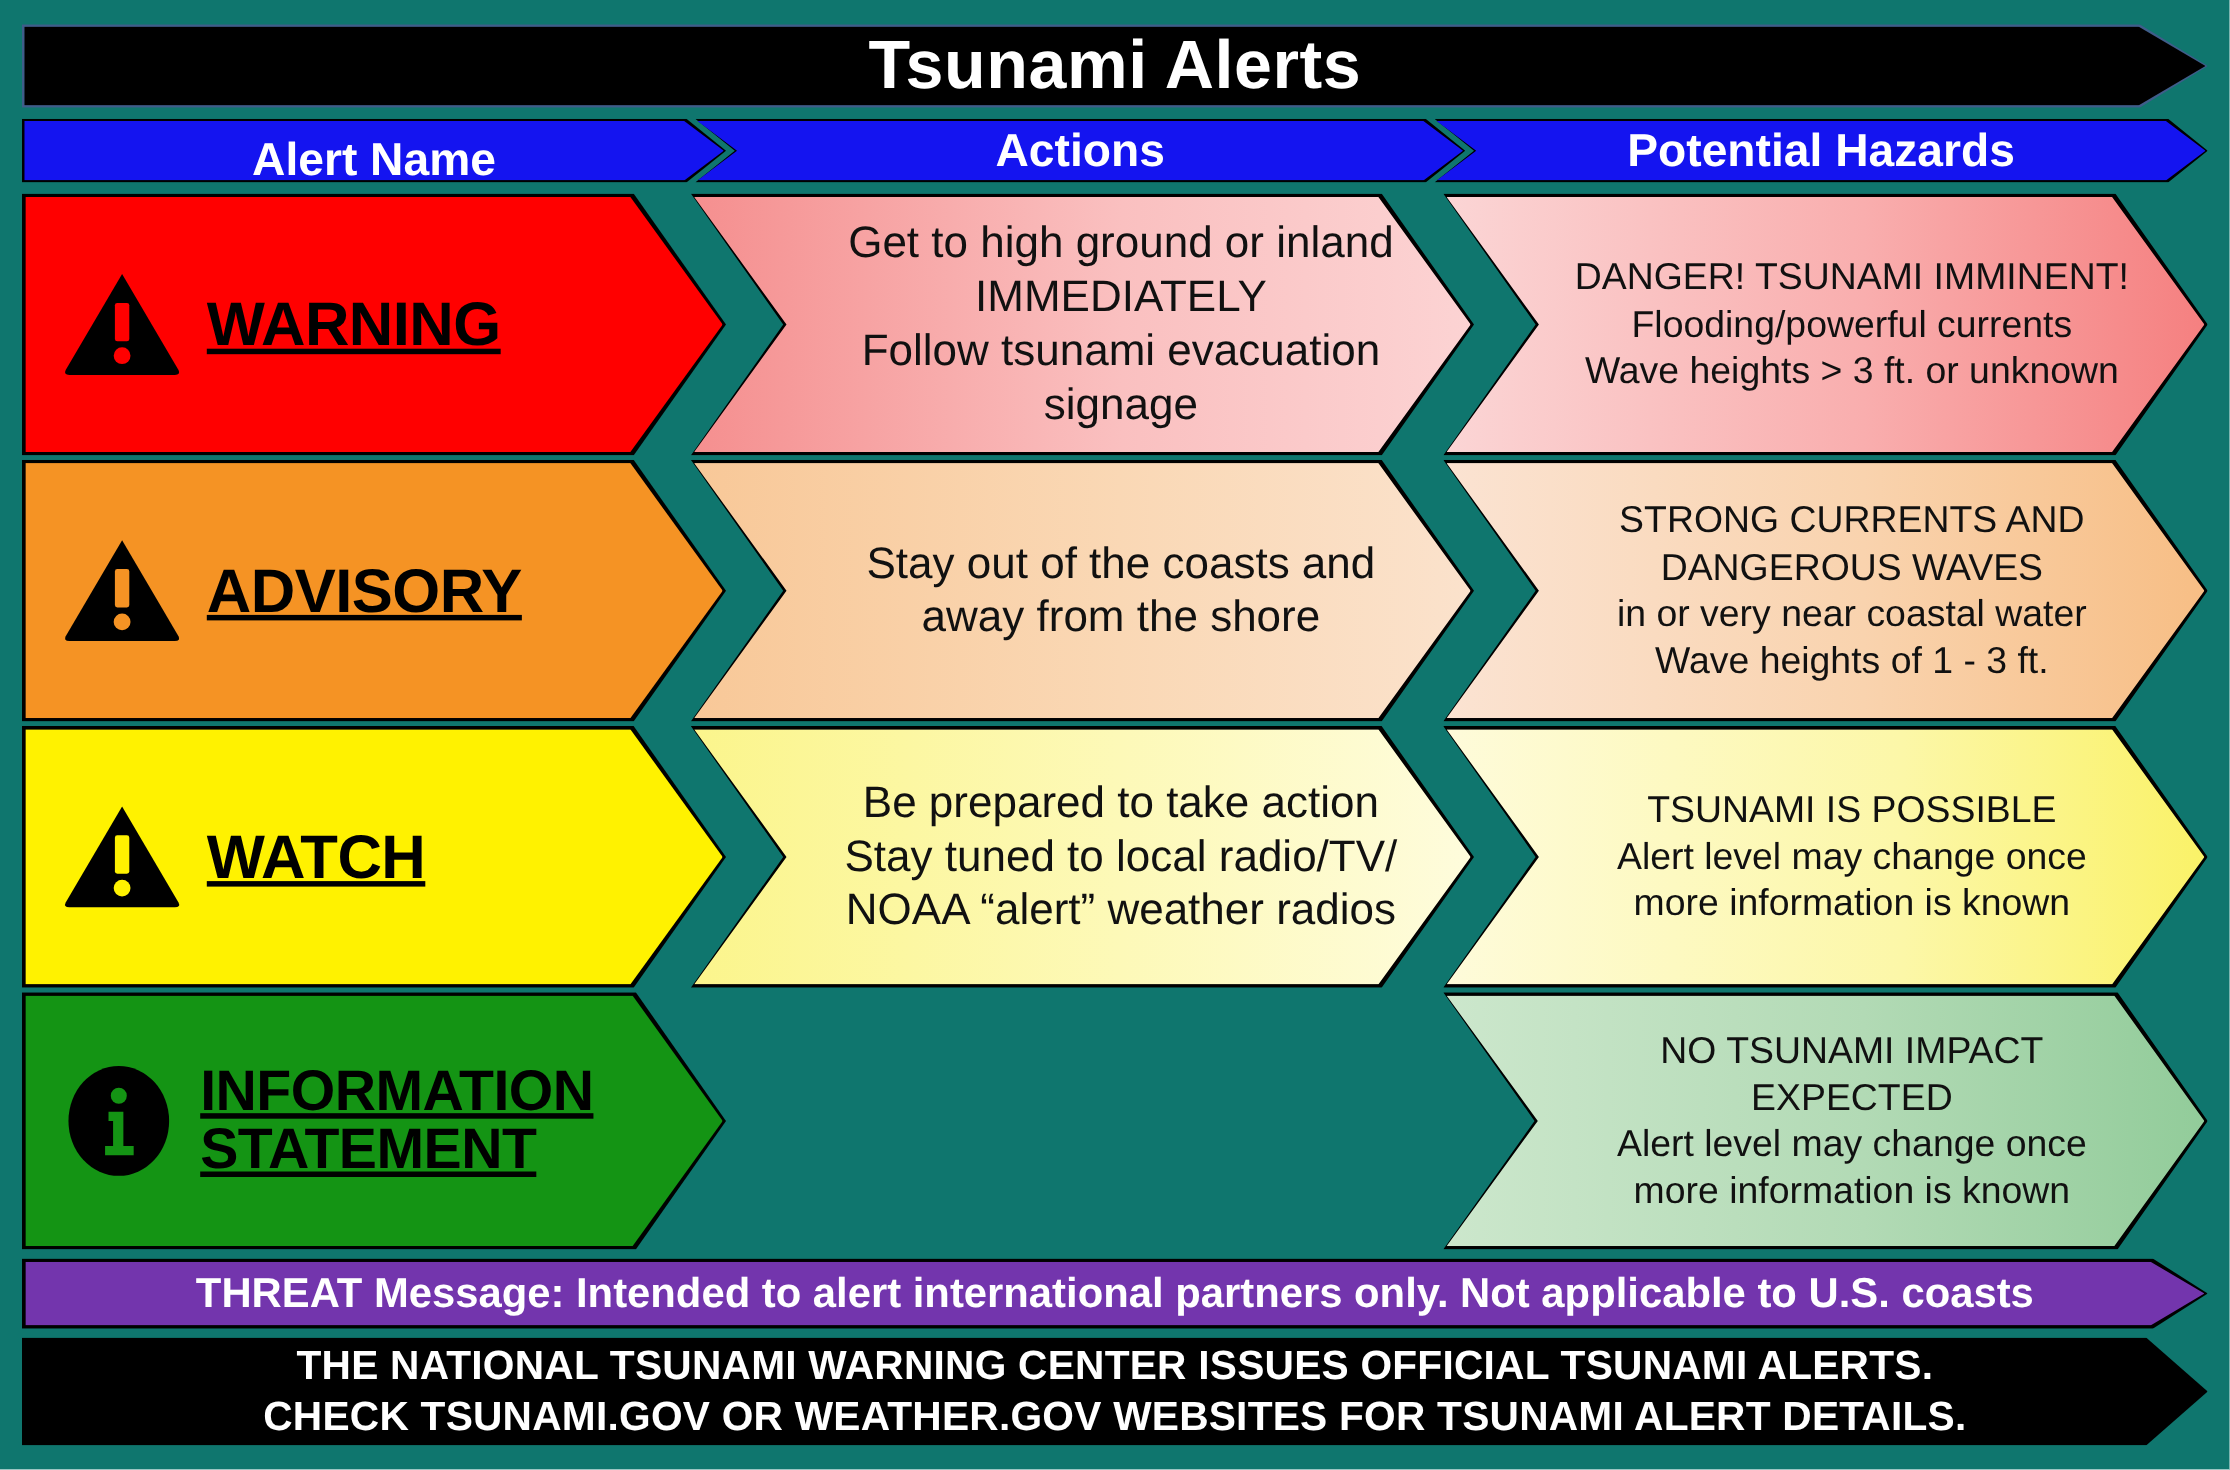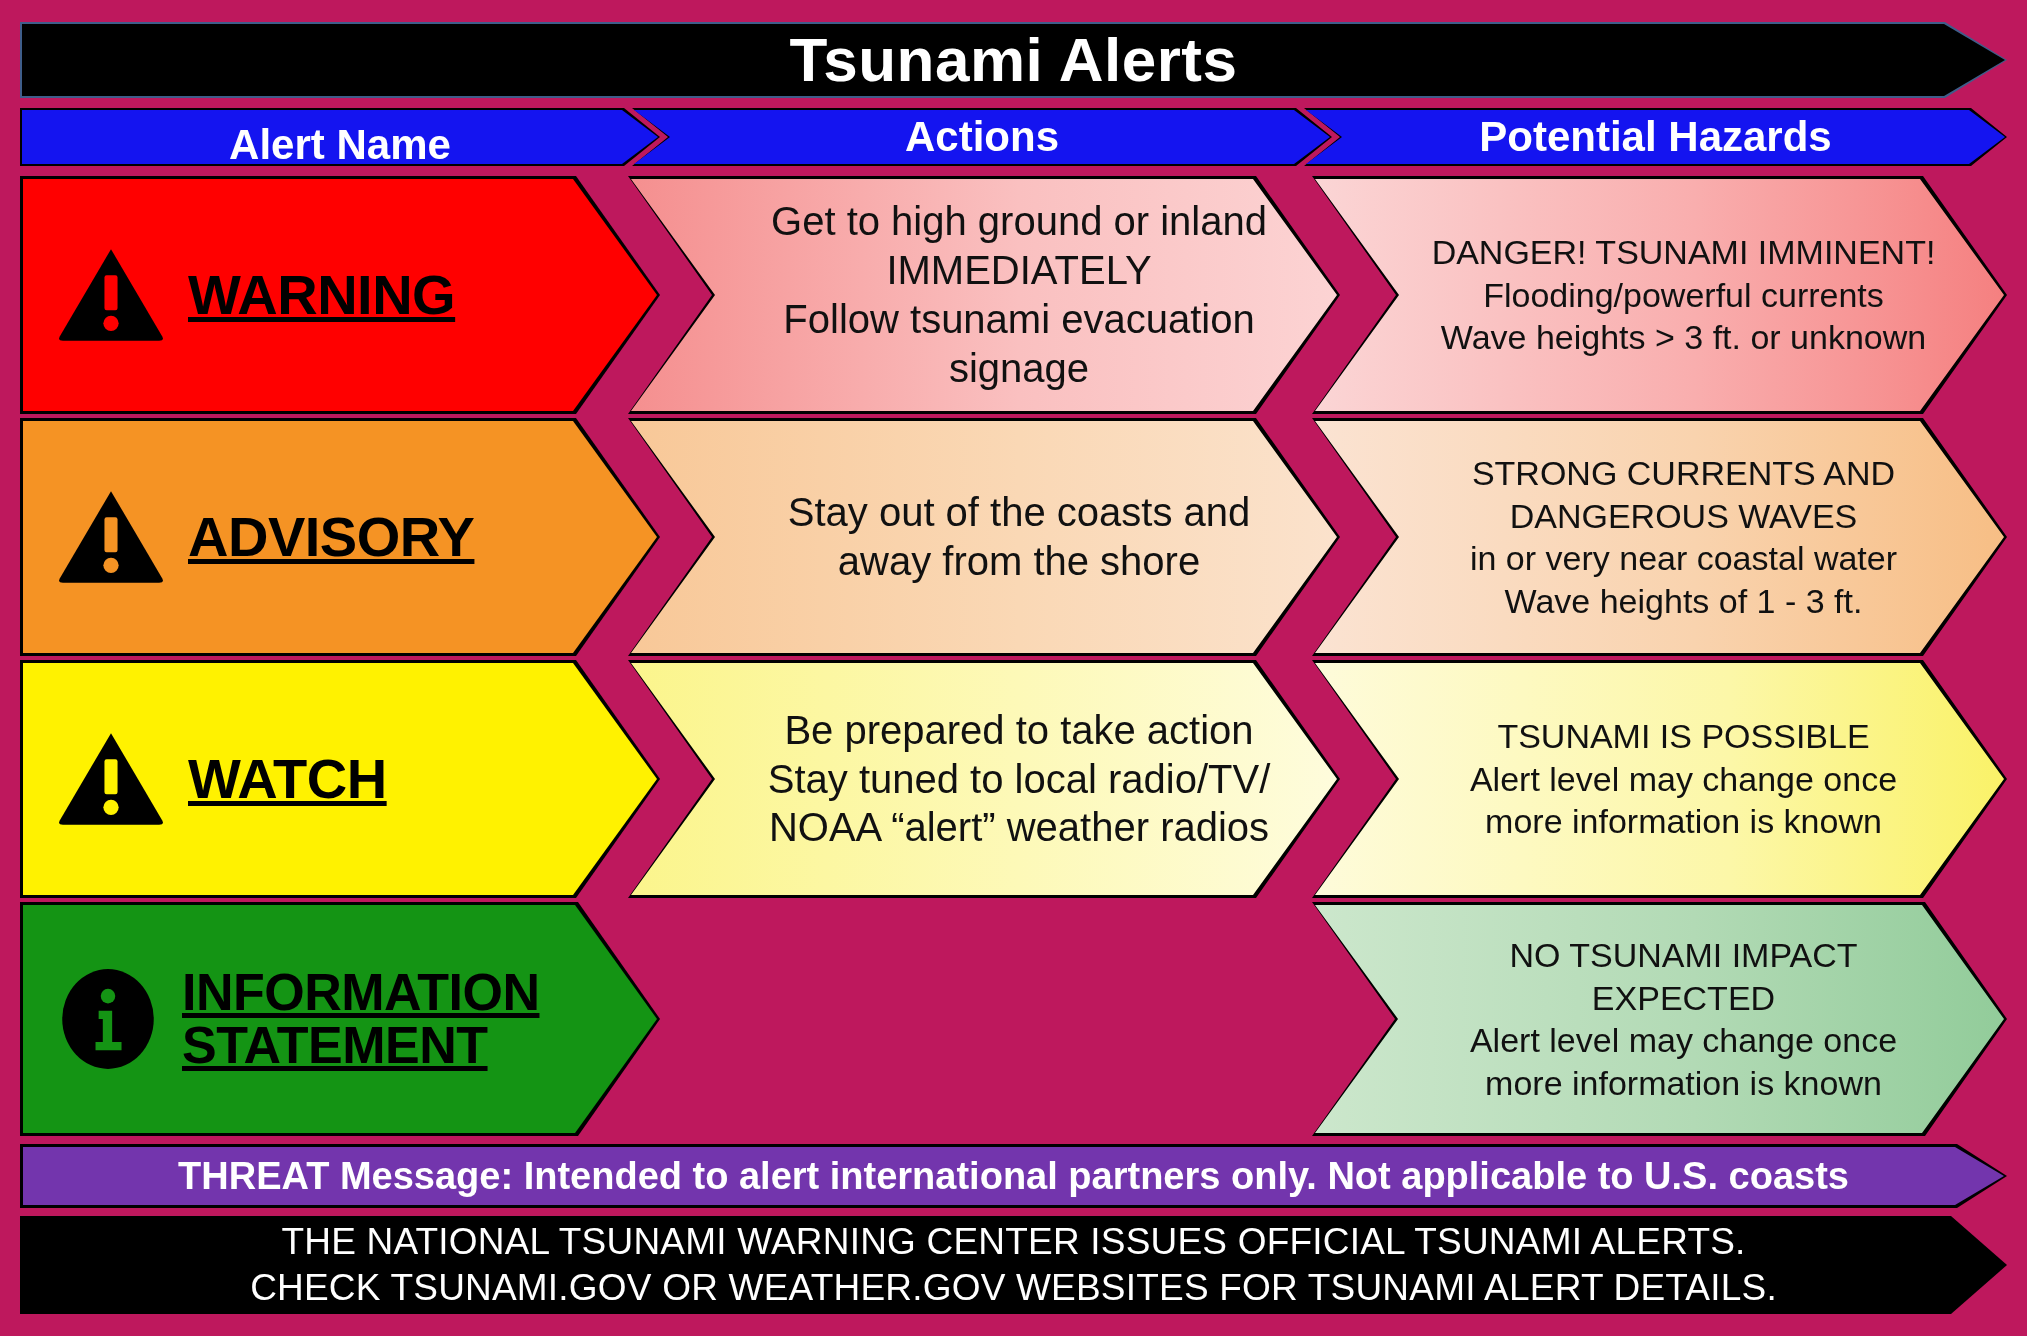--- a/index.html
+++ b/index.html
@@ -8,21 +8,21 @@
     background: #ffffff;
   }
   body {
     font-family: "Liberation Sans", sans-serif;
   }
 
   #infographic {
     position: relative;
     width: 2027px;
     height: 1336px;
-    background: #be185d;
+    background: #0f766e;
     overflow: hidden;
     box-sizing: border-box;
   }
 
   
   .banner {
     position: absolute;
     display: flex;
     align-items: center;
     justify-content: center;
@@ -235,21 +235,21 @@
     inset: 0;
     background: #000000;
     clip-path: polygon(0 0, calc(100% - 56px) 0, 100% 50%, calc(100% - 56px) 100%, 0 100%);
     z-index: 1;
   }
   .footer-text {
     position: relative;
     z-index: 3;
     color: #ffffff;
     font-size: 37px;
-    font-weight: normal;
+    font-weight: bold;
     text-align: center;
     line-height: 1.25;
     letter-spacing: 0.2px;
   }
 </style>
 </head>
 <body>
 
 <div id="infographic">
 

